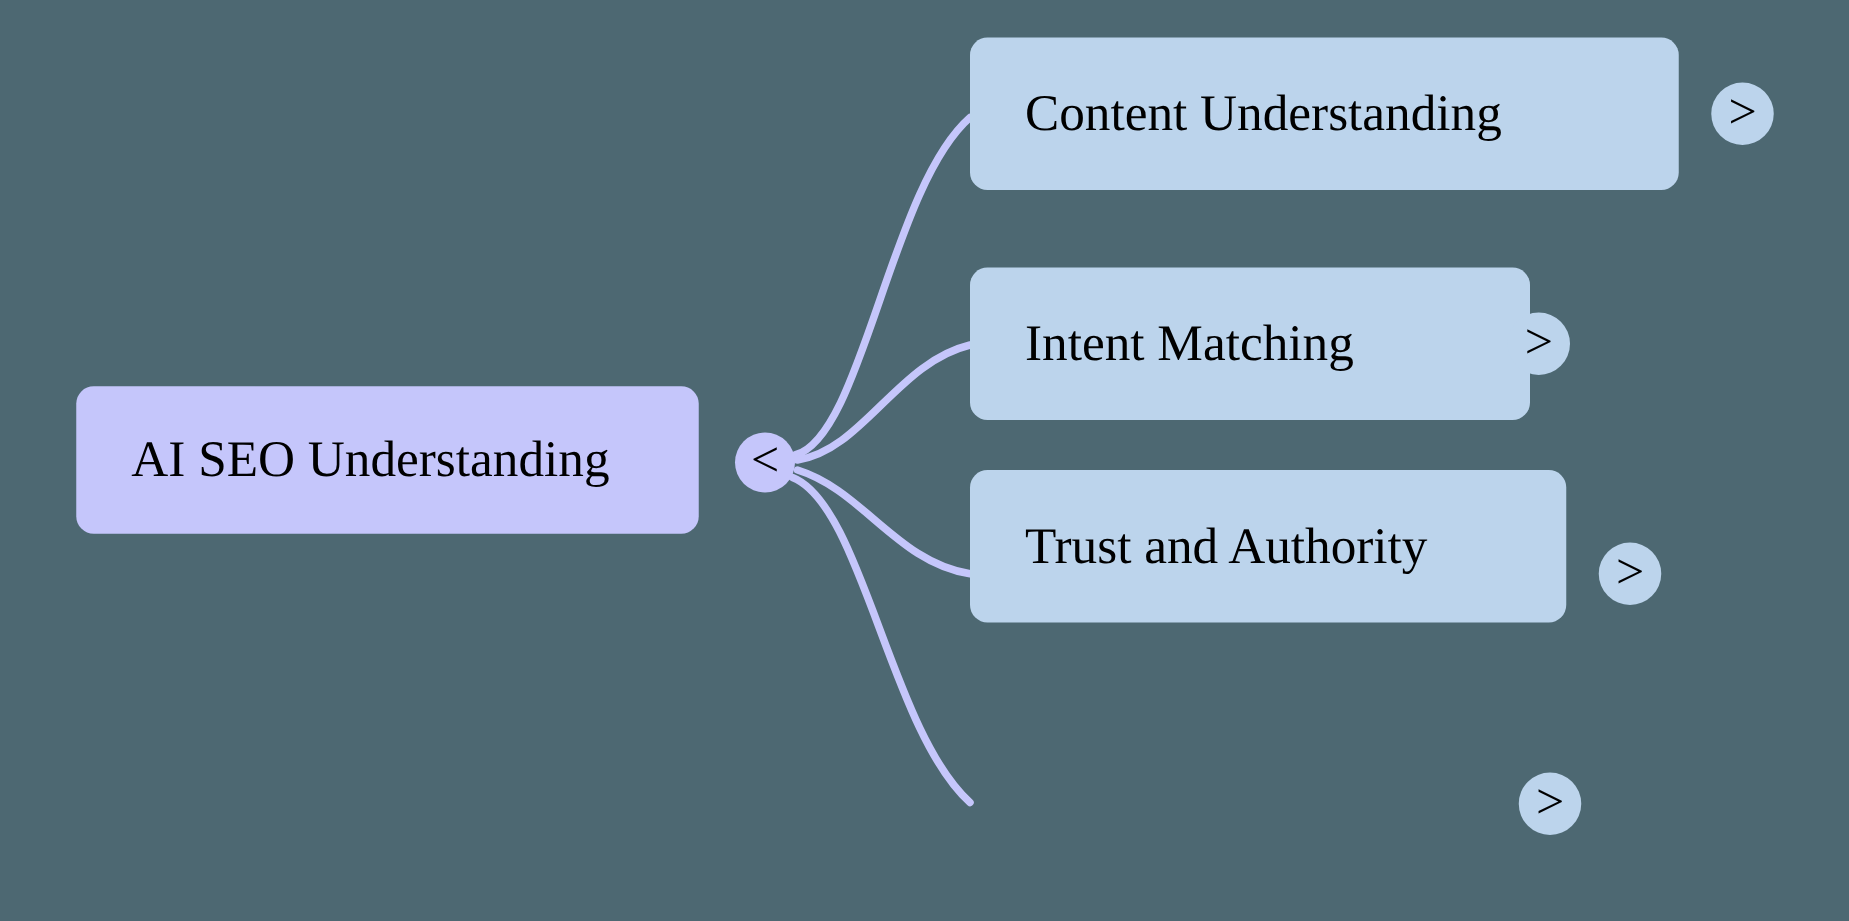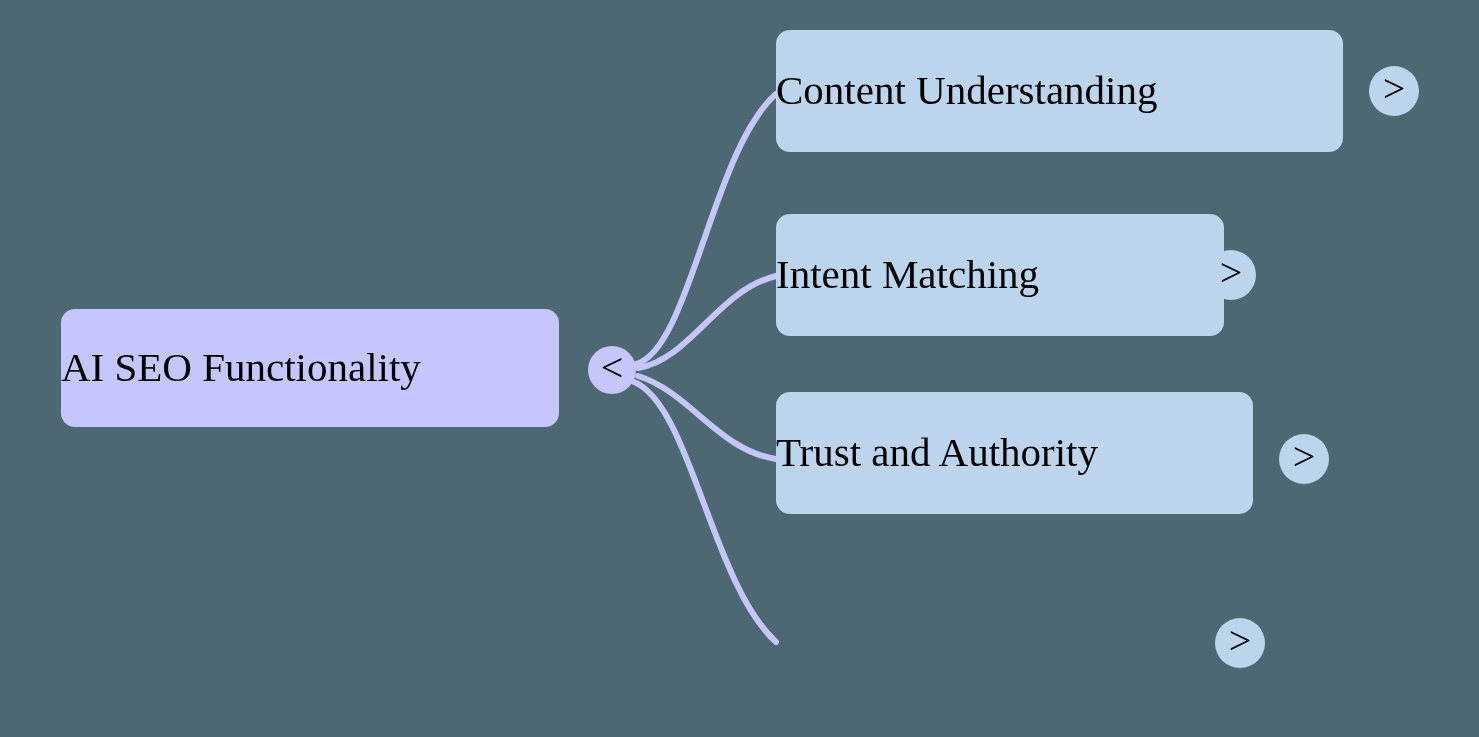--- a/index.html
+++ b/index.html
@@ -22,20 +22,21 @@
     width: 1479px;
     height: 737px;
     pointer-events: none;
   }
   .node {
     position: absolute;
     box-sizing: border-box;
     border-radius: 14px;
     display: flex;
     align-items: center;
+    padding-left: 44px;
     padding-right: 30px;
   }
   .node-label {
     color: #000000;
     font-size: 41px;
     line-height: 1.05;
     white-space: nowrap;
     font-family: "Liberation Serif", "DejaVu Serif", serif;
   }
   .node-root {
@@ -79,42 +80,42 @@
   <svg id="edge-layer" viewBox="0 0 1479 737" xmlns="http://www.w3.org/2000/svg">
     <g fill="none" stroke="#c5c6fb" stroke-width="6" stroke-linecap="round">
       <path d="M 636 364 C 690 350 712 150 776 94"></path>
       <path d="M 638 368 C 690 360 718 290 776 276"></path>
       <path d="M 638 376 C 690 392 718 450 776 459"></path>
       <path d="M 634 382 C 690 404 712 584 776 642"></path>
     </g>
   </svg>
 
   <div class="node node-root" style="left:61px; top:309px; width:498px; height:118px;">
-    <span class="node-label">AI SEO Functionality</span>
+    <span class="node-label">AI SEO Understanding</span>
   </div>
 
   <div class="toggle-circle toggle-collapse" style="left:588px; top:346px;">
     <span class="toggle-glyph">&lt;</span>
   </div>
 
   <div class="node node-branch" style="left:776px; top:30px; width:567px; height:122px;">
     <span class="node-label">Content Understanding</span>
   </div>
   <div class="toggle-circle toggle-expand" style="left:1369px; top:66px;">
     <span class="toggle-glyph">&gt;</span>
   </div>
 
   <div class="node node-branch" style="left:776px; top:214px; width:448px; height:122px;">
     <span class="node-label">Intent Matching</span>
   </div>
   <div class="toggle-circle toggle-expand" style="left:1206px; top:250px;">
     <span class="toggle-glyph">&gt;</span>
   </div>
 
-  <div class="node node-branch" style="left:776px; top:392px; width:477px; height:122px;">
+  <div class="node node-branch" style="left:776px; top:376px; width:477px; height:122px;">
     <span class="node-label">Trust and Authority</span>
   </div>
   <div class="toggle-circle toggle-expand" style="left:1279px; top:434px;">
     <span class="toggle-glyph">&gt;</span>
   </div>
 
   <div class="toggle-circle toggle-expand" style="left:1215px; top:618px;">
     <span class="toggle-glyph">&gt;</span>
   </div>
 

